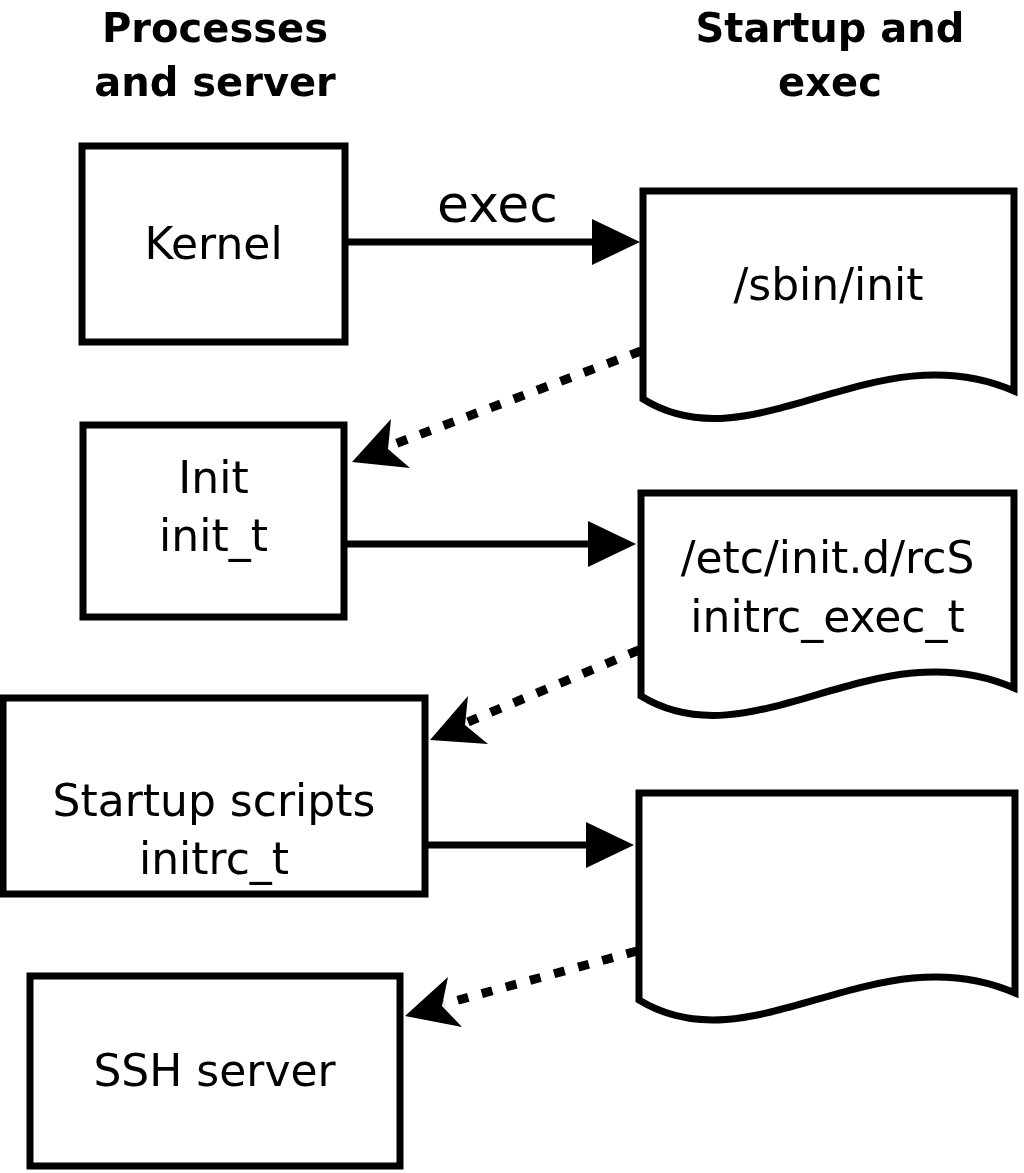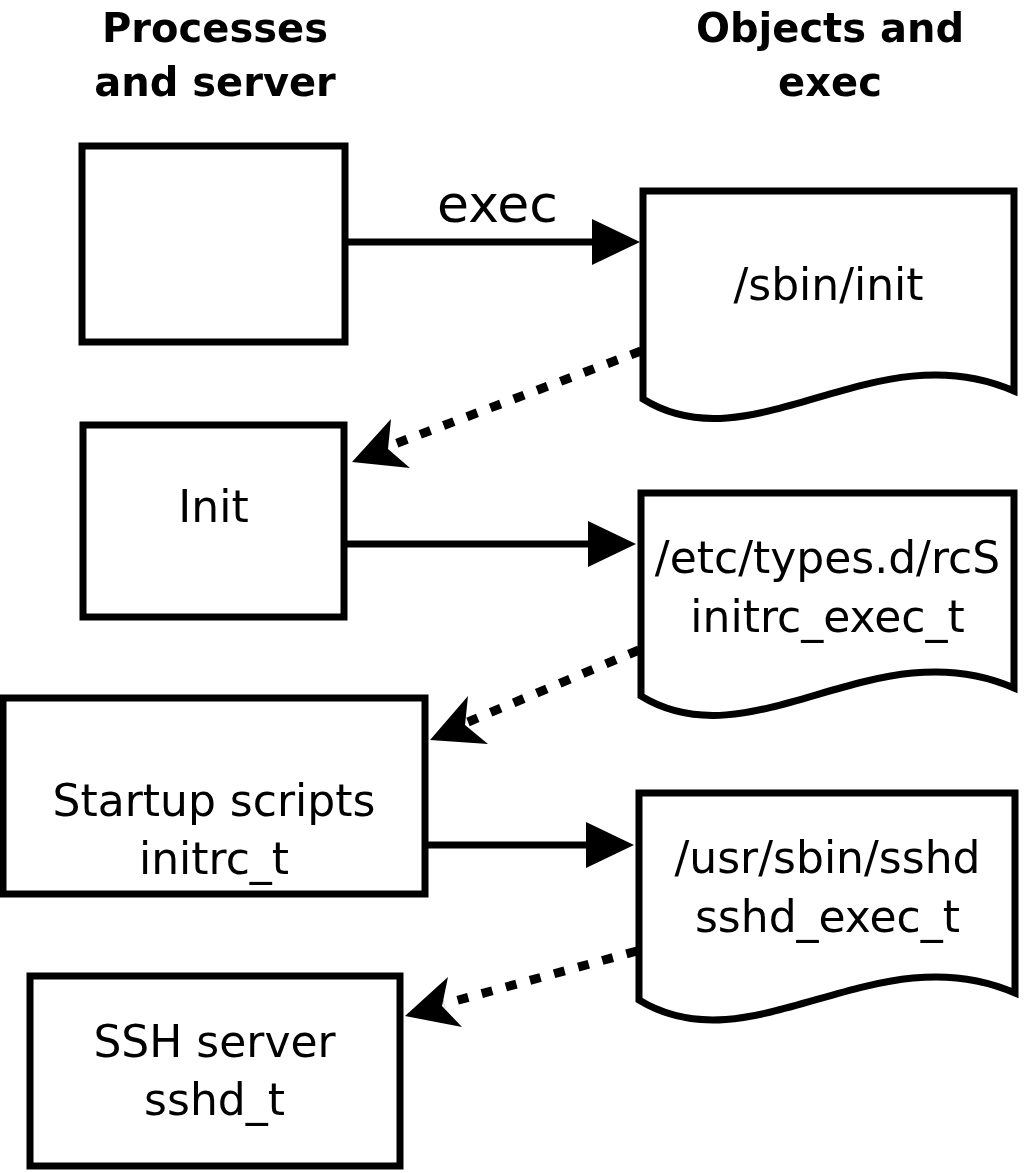--- a/index.html
+++ b/index.html
@@ -53,47 +53,44 @@
 
     <line x1="637" y1="951" x2="444" y2="1004" stroke-width="9" stroke-dasharray="11 14"></line>
     <polygon points="405,1016 448,977 442,1006 462,1027" fill="#000000" stroke="none"></polygon>
   </svg>
 
   <div class="label heading" style="left:20px;top:2px;width:390px;height:108px;">
     <span>Processes</span>
     <span>and server</span>
   </div>
   <div class="label heading" style="left:640px;top:2px;width:380px;height:108px;">
-    <span>Objects and</span>
+    <span>Startup and</span>
     <span>exec</span>
   </div>
 
   <div class="label edge-label" style="left:420px;top:180px;width:155px;height:48px;">
     <span>exec</span>
   </div>
 
   <div class="label node" style="left:79px;top:143px;width:269px;height:202px;">
+    <span>Kernel</span>
   </div>
   <div class="label node" style="left:80px;top:408px;width:267px;height:198px;">
     <span>Init</span>
+    <span>init_t</span>
   </div>
   <div class="label node" style="left:0px;top:695px;width:428px;height:202px;margin-top:34px;">
     <span>Startup scripts</span>
     <span>initrc_t</span>
   </div>
   <div class="label node" style="left:26px;top:973px;width:377px;height:196px;">
     <span>SSH server</span>
-    <span>sshd_t</span>
   </div>
 
   <div class="label node" style="left:640px;top:188px;width:377px;height:195px;">
     <span>/sbin/init</span>
   </div>
   <div class="label node" style="left:638px;top:490px;width:379px;height:195px;">
-    <span>/etc/types.d/rcS</span>
+    <span>/etc/init.d/rcS</span>
     <span>initrc_exec_t</span>
-  </div>
-  <div class="label node" style="left:636px;top:790px;width:383px;height:195px;">
-    <span>/usr/sbin/sshd</span>
-    <span>sshd_exec_t</span>
   </div>
 
 </div>
 
 </body></html>

